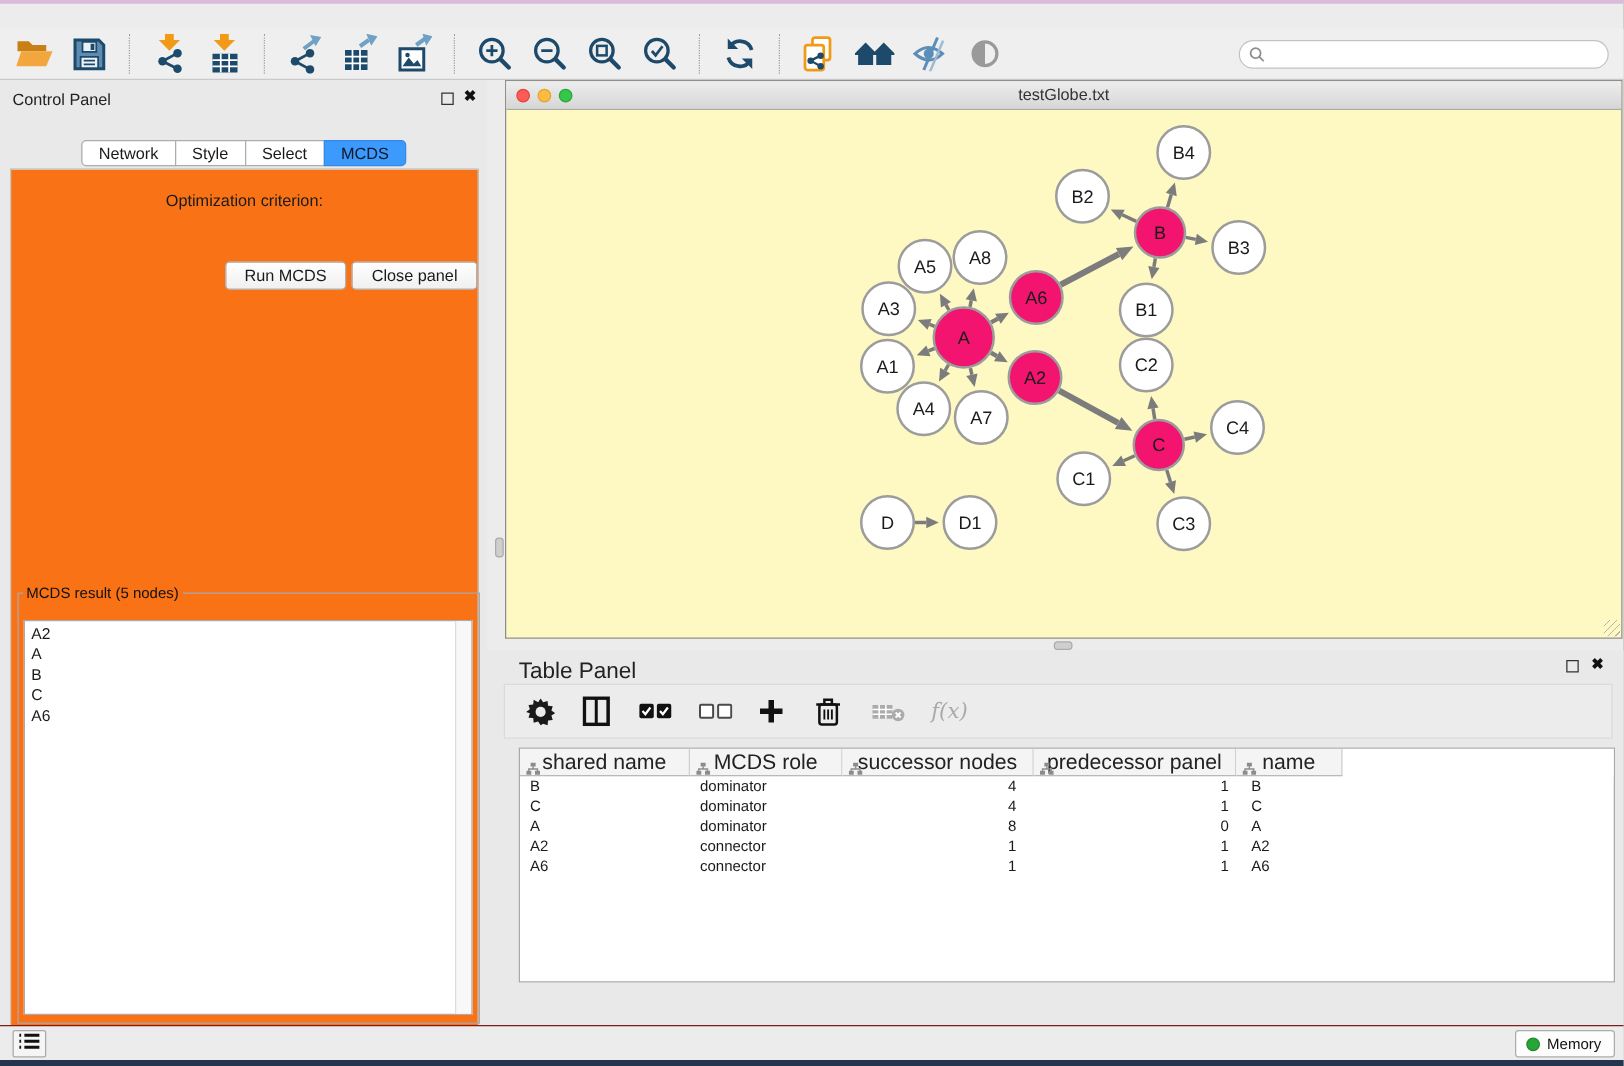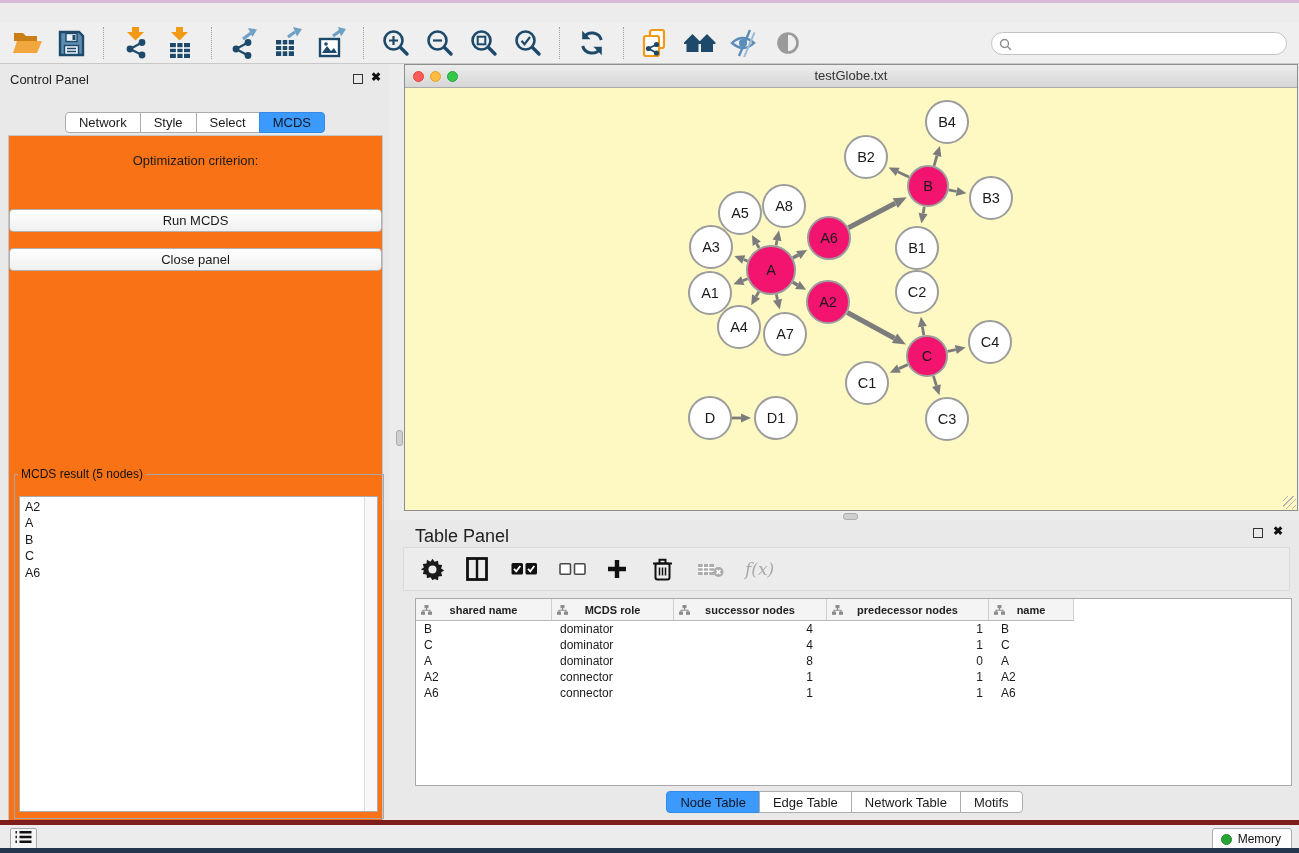--- a/index.html
+++ b/index.html
@@ -59,21 +59,21 @@
     background:#fff; border:1px solid #B3B3B3; border-radius:4px;
     font-size:13px; display:flex; align-items:center; padding-left:9px;
   }
   .dropdown .stepper {
     position:absolute; right:1px; top:1px; width:20px; height:20px; border-radius:3px;
     background:linear-gradient(#55AAFE,#2E86F3); display:flex; flex-direction:column;
     align-items:center; justify-content:center; gap:1px;
   }
   .tri-up { width:0; height:0; border-left:4px solid transparent; border-right:4px solid transparent; border-bottom:5px solid #fff; }
   .tri-dn { width:0; height:0; border-left:4px solid transparent; border-right:4px solid transparent; border-top:5px solid #fff; }
-  .cp-buttons { position:absolute; left:0; top:73px; width:100%; display:flex; justify-content:flex-start; gap:16px;flex-direction:column; }
+  .cp-buttons { position:absolute; left:0; top:73px; width:100%; display:flex; justify-content:flex-end; gap:4px; }
   .mac-btn {
     height:23px; padding:0 15px; font-size:13px; font-family:"Liberation Sans",sans-serif;
     background:linear-gradient(#FFFFFF,#F0F0F0); border:1px solid #B1B1B1; border-radius:4px; color:#1A1A1A;
   }
   .result-fieldset {
     position:absolute; left:5px; top:331px; width:370px; height:352px;
     border:1px solid #A8A8A8; background:transparent;
   }
   .result-fieldset legend { font-size:12px; color:#111; margin-left:3px; padding:0 3px; }
   .result-list {
@@ -111,36 +111,36 @@
   }
   .tp-tool { display:flex; align-items:center; min-width:24px; height:28px; }
   .fx-label { font-family:"DejaVu Serif", serif; font-style:italic; font-size:17px; color:#A9A9A9; }
   .tp-table {
     position:absolute; left:25px; top:78px; width:877px; height:188px;
     background:#fff; border:1px solid #A9A9A9; font-size:12px; overflow:hidden;
   }
   .thead { display:flex; height:22px; }
   .th {
     position:relative; background:#F4F4F4; border-right:1px solid #CFCFCF; border-bottom:1px solid #B9B9B9;
-    font-size:11px; color:#222; display:flex; align-items:center; justify-content:center;font-weight:bold;
+    font-size:17px; color:#222; display:flex; align-items:center; justify-content:center;
   }
   .th .col-ico { position:absolute; left:5px; top:6px; }
   .th-fill { flex:1; background:#fff; }
   .trow { display:flex; height:16px; line-height:16px; }
   .td { overflow:hidden; white-space:nowrap; }
   .td.al { padding-left:8px; text-align:left; }
   .td.ar2 { padding-right:14px; text-align:right; }
   .td.ar3 { padding-right:6px; text-align:right; }
   .td.name { padding-left:12px; }
   .tp-tabs { position:absolute; left:0; right:0; bottom:7px; }
   .tp-tabs .seg-tab { height:22px; line-height:21px; }
   
   .status-bar {
     position:absolute; left:0; top:820px; width:1299px; height:28px;
-    background:#ECECEC; border-top:5px solid #7f1d1d;
+    background:#ECECEC; border-top:1px solid #7f1d1d;
   }
   .list-btn {
     position:absolute; left:10px; top:3px; width:27px; height:22px;
     background:#F5F5F5; border:1px solid #A9A9A9; border-radius:2px;
     display:flex; align-items:center; justify-content:center;
   }
   .memory-btn {
     position:absolute; right:7px; top:3px; height:22px; padding:0 10px 0 8px;
     background:#FDFDFD; border:1px solid #ACACAC; border-radius:3px;
     display:flex; align-items:center; gap:6px; font-size:12px; color:#111;
@@ -512,21 +512,21 @@
               </svg></span>
             <span>successor nodes</span>
           </div>
           <div class="th" style="width: 162px;">
             <span class="col-ico"><svg width="11" height="10" viewBox="0 0 11 10">
                 <rect x="3.5" y="0" width="4" height="3.2" fill="#8C8C8C"></rect>
                 <path d="M5.5 3v2.2M2 7V5.2h7V7" stroke="#8C8C8C" stroke-width="1.1" fill="none"></path>
                 <rect x="0" y="6.6" width="4" height="3.2" fill="#8C8C8C"></rect>
                 <rect x="7" y="6.6" width="4" height="3.2" fill="#8C8C8C"></rect>
               </svg></span>
-            <span>predecessor nodes</span>
+            <span>predecessor panel</span>
           </div>
           <div class="th" style="width: 85px;">
             <span class="col-ico"><svg width="11" height="10" viewBox="0 0 11 10">
                 <rect x="3.5" y="0" width="4" height="3.2" fill="#8C8C8C"></rect>
                 <path d="M5.5 3v2.2M2 7V5.2h7V7" stroke="#8C8C8C" stroke-width="1.1" fill="none"></path>
                 <rect x="0" y="6.6" width="4" height="3.2" fill="#8C8C8C"></rect>
                 <rect x="7" y="6.6" width="4" height="3.2" fill="#8C8C8C"></rect>
               </svg></span>
             <span>name</span>
           </div>
@@ -564,26 +564,20 @@
           <div class="trow">
             <div class="td al" style="width: 136px;">A6</div>
             <div class="td al" style="width: 122px;">connector</div>
             <div class="td ar2" style="width: 153px;">1</div>
             <div class="td ar3" style="width: 162px;">1</div>
             <div class="td name" style="width: 85px;">A6</div>
           </div>
         </div>
     </div>
 
-    <div class="tp-tabs seg-tabs">
-        <div class="seg-tab active">Node Table</div>
-        <div class="seg-tab">Edge Table</div>
-        <div class="seg-tab">Network Table</div>
-        <div class="seg-tab">Motifs</div>
-      </div>
   </div>
 
   <div class="status-bar">
     <div class="list-btn">
       <span>
         <svg width="17" height="14" viewBox="0 0 17 14">
             <path d="M4.5 2.2h12M4.5 7h12M4.5 11.8h12" stroke="#111" stroke-width="2.4"></path>
             <path d="M.5 2.2h2M.5 7h2M.5 11.8h2" stroke="#111" stroke-width="2.4" stroke-dasharray="1.4 1.1"></path>
           </svg>
       </span>

